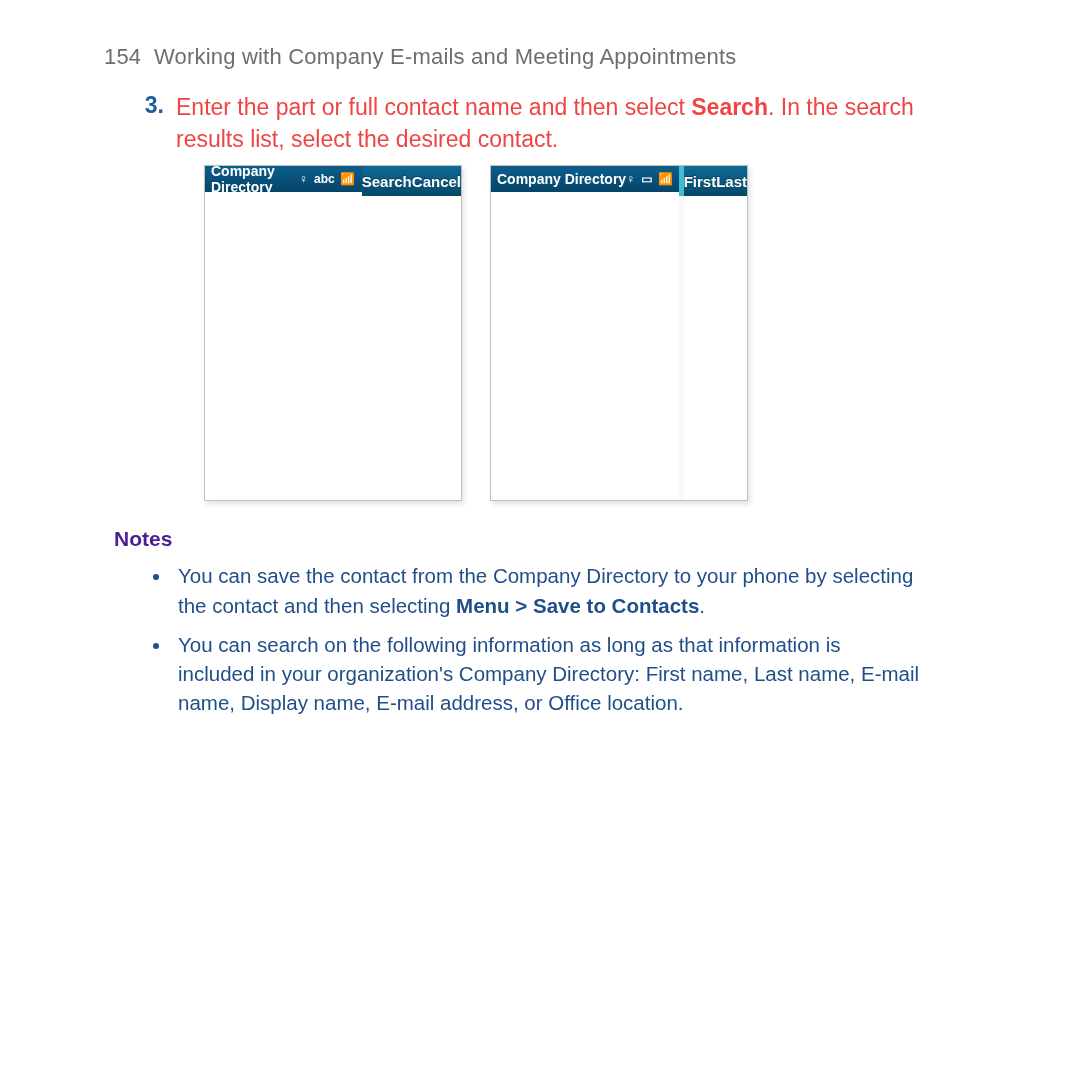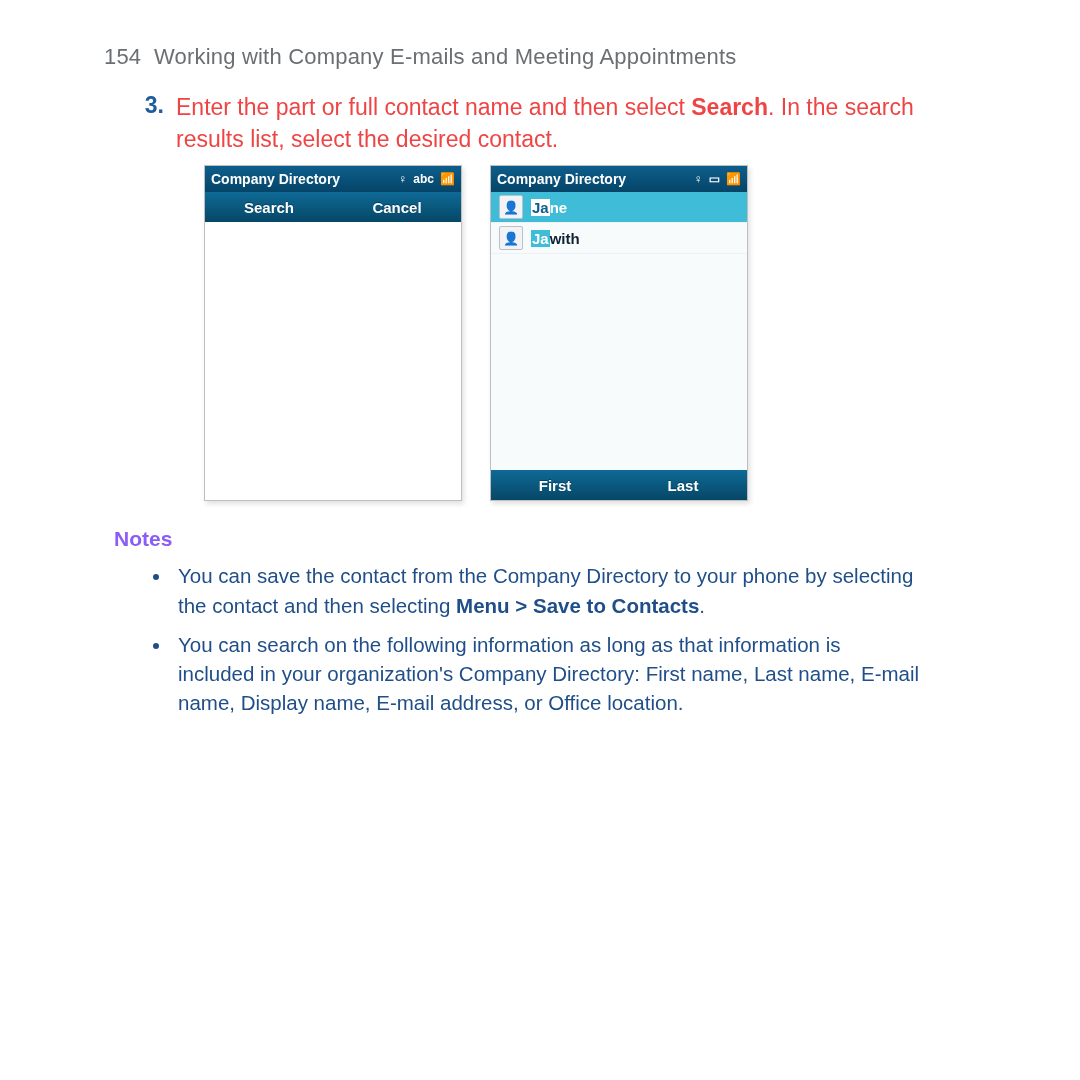--- a/index.html
+++ b/index.html
@@ -43,21 +43,20 @@
     display: flex;
     gap: 28px;
     margin: 6px 0 22px 100px;
   }
   .device {
     width: 256px;
     height: 334px;
     border: 1px solid #bfbfbf;
     box-shadow: 2px 3px 5px rgba(0,0,0,0.12);
     display: flex;
-    flex-direction: column;
     background: #fff;
     font-family: Tahoma, Arial, sans-serif;
   }
   .titlebar {
     height: 26px;
     background: linear-gradient(#0d5e8c, #054468);
     color: #fff;
     display: flex;
     align-items: center;
     padding: 0 6px;
@@ -149,21 +148,21 @@
   }
   .softkeys .sk {
     flex: 1;
     display: flex;
     align-items: center;
     justify-content: center;
     text-shadow: 0 -1px 0 rgba(0,0,0,0.3);
   }
   .notes-heading {
     font-weight: 700;
-    color: #8b5cf6;
+    color: #4c1d95;
     font-size: 21px;
     margin: 26px 0 10px 10px;
   }
   .notes-list {
     list-style: disc;
     margin: 0 0 12px 44px;
     padding: 0 40px 0 24px;
   }
   .notes-list li {
     color: #1f4e89;

